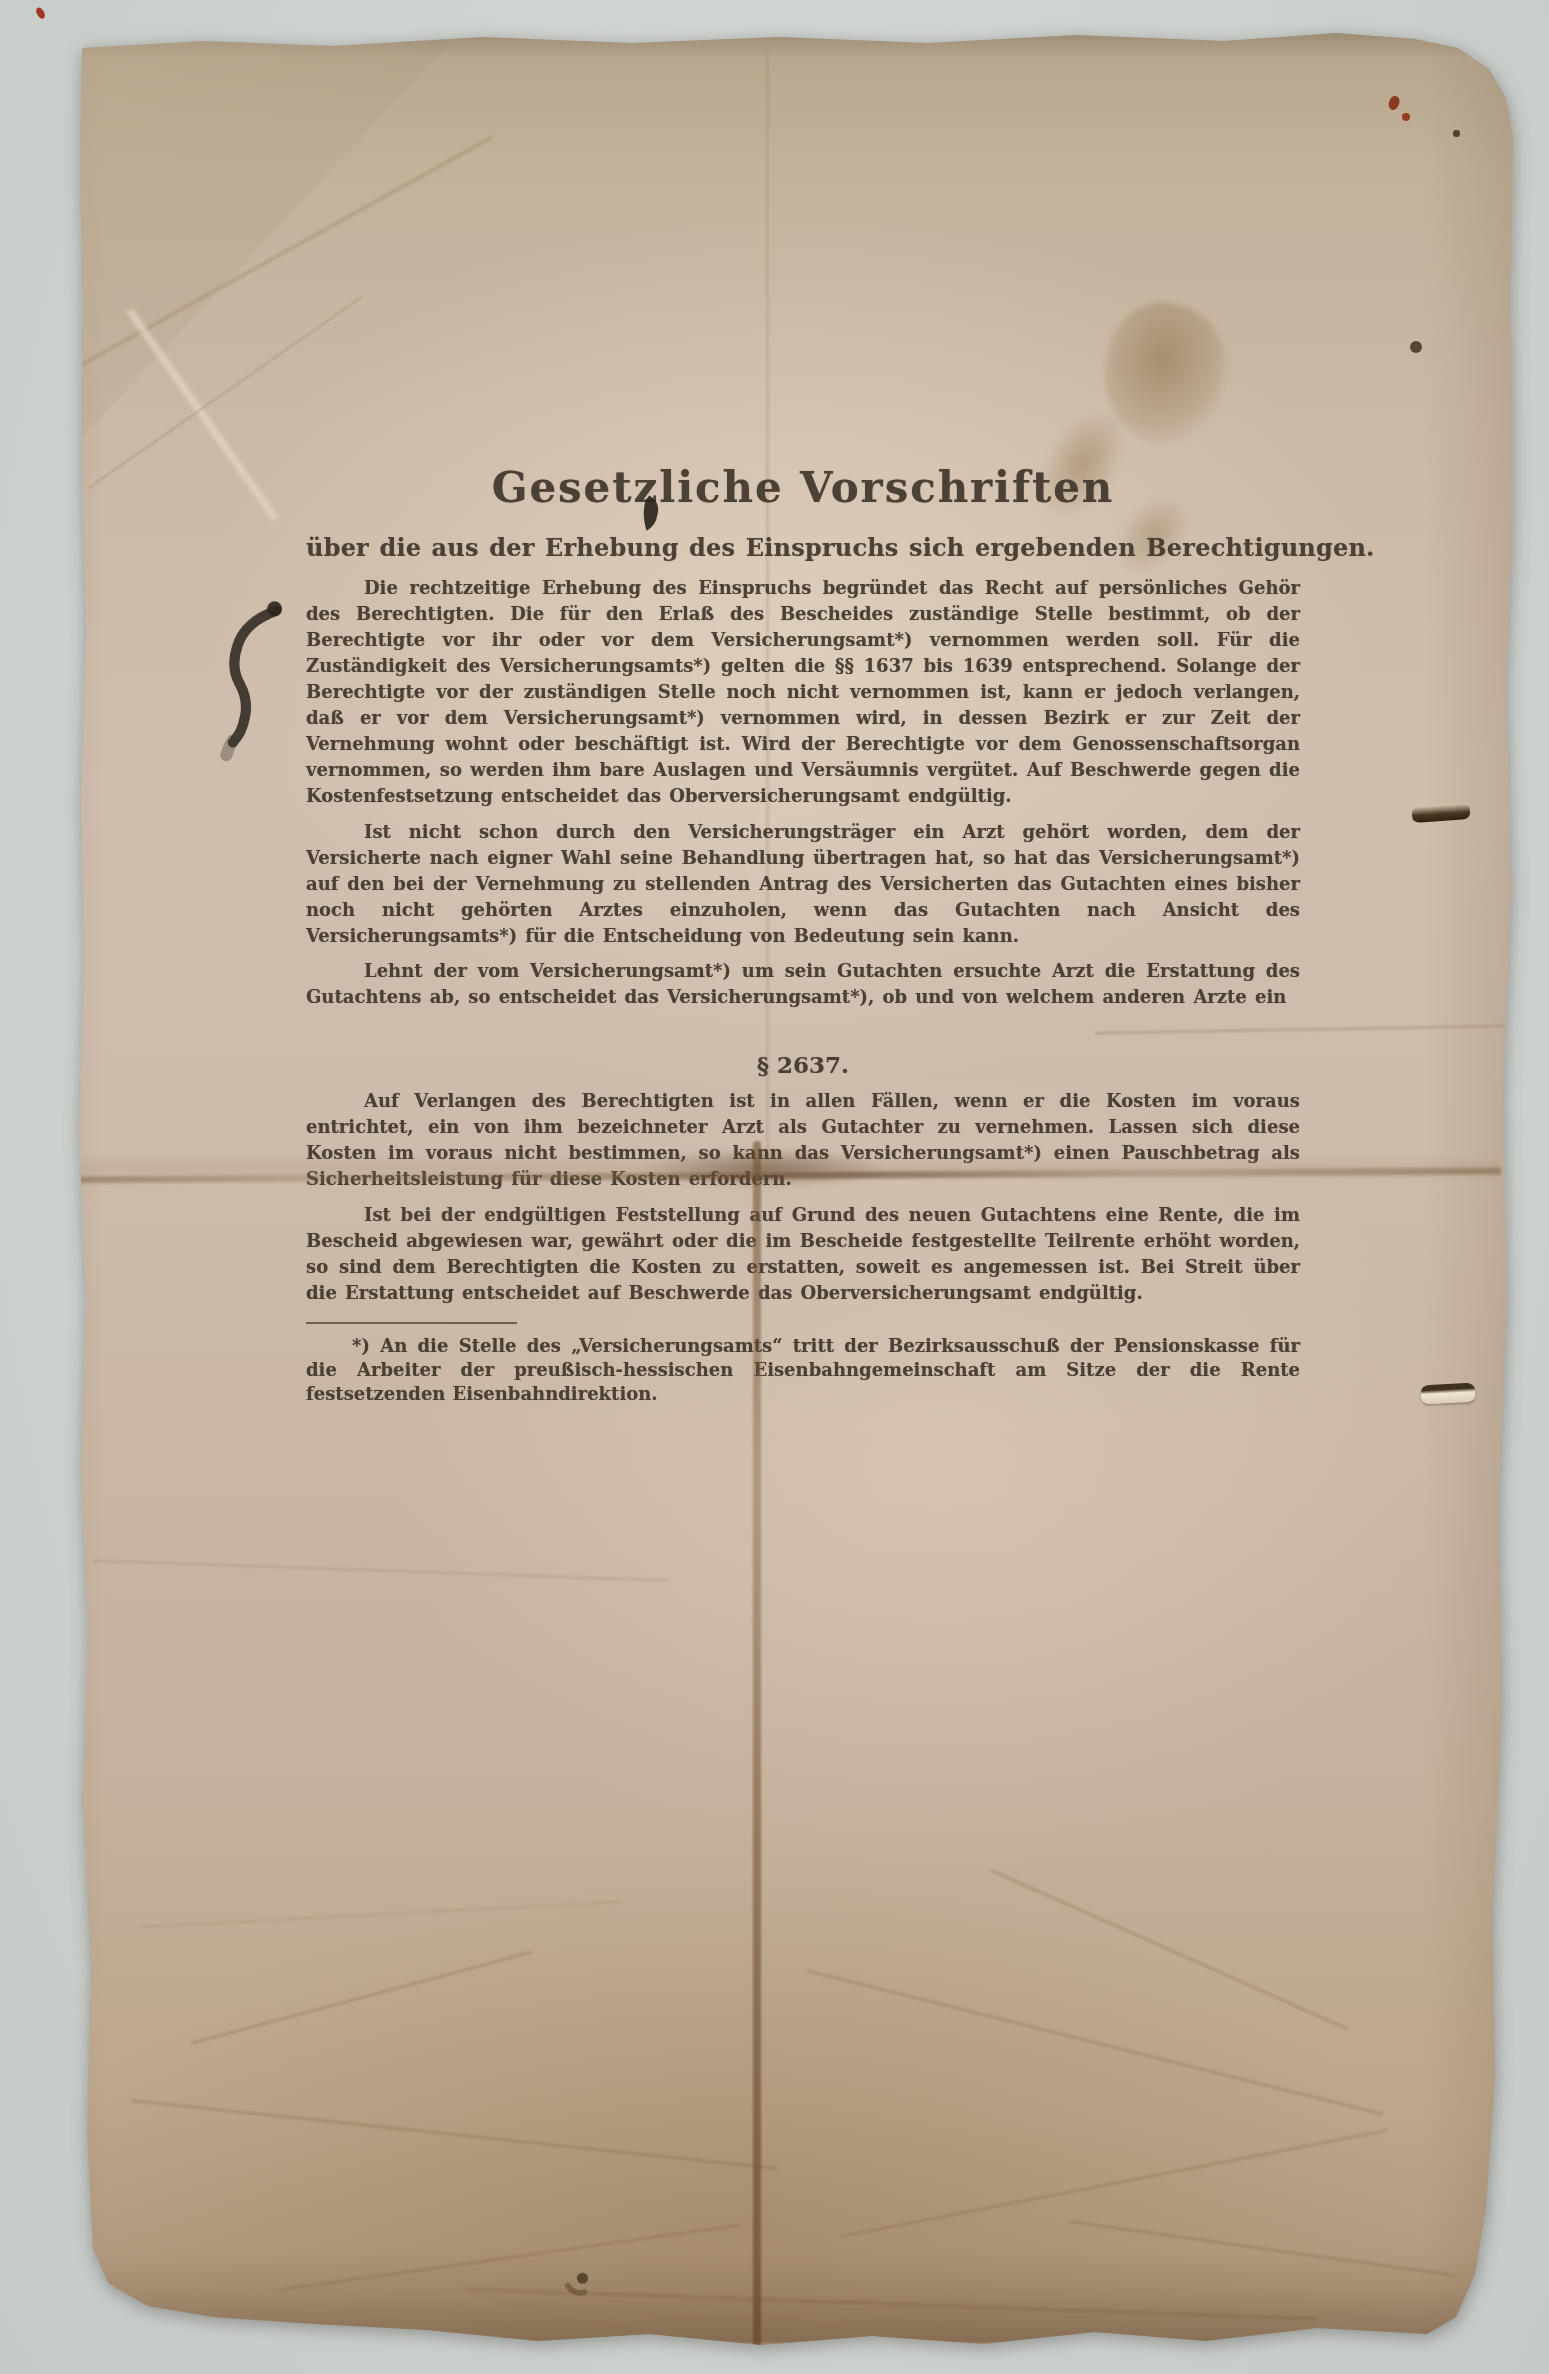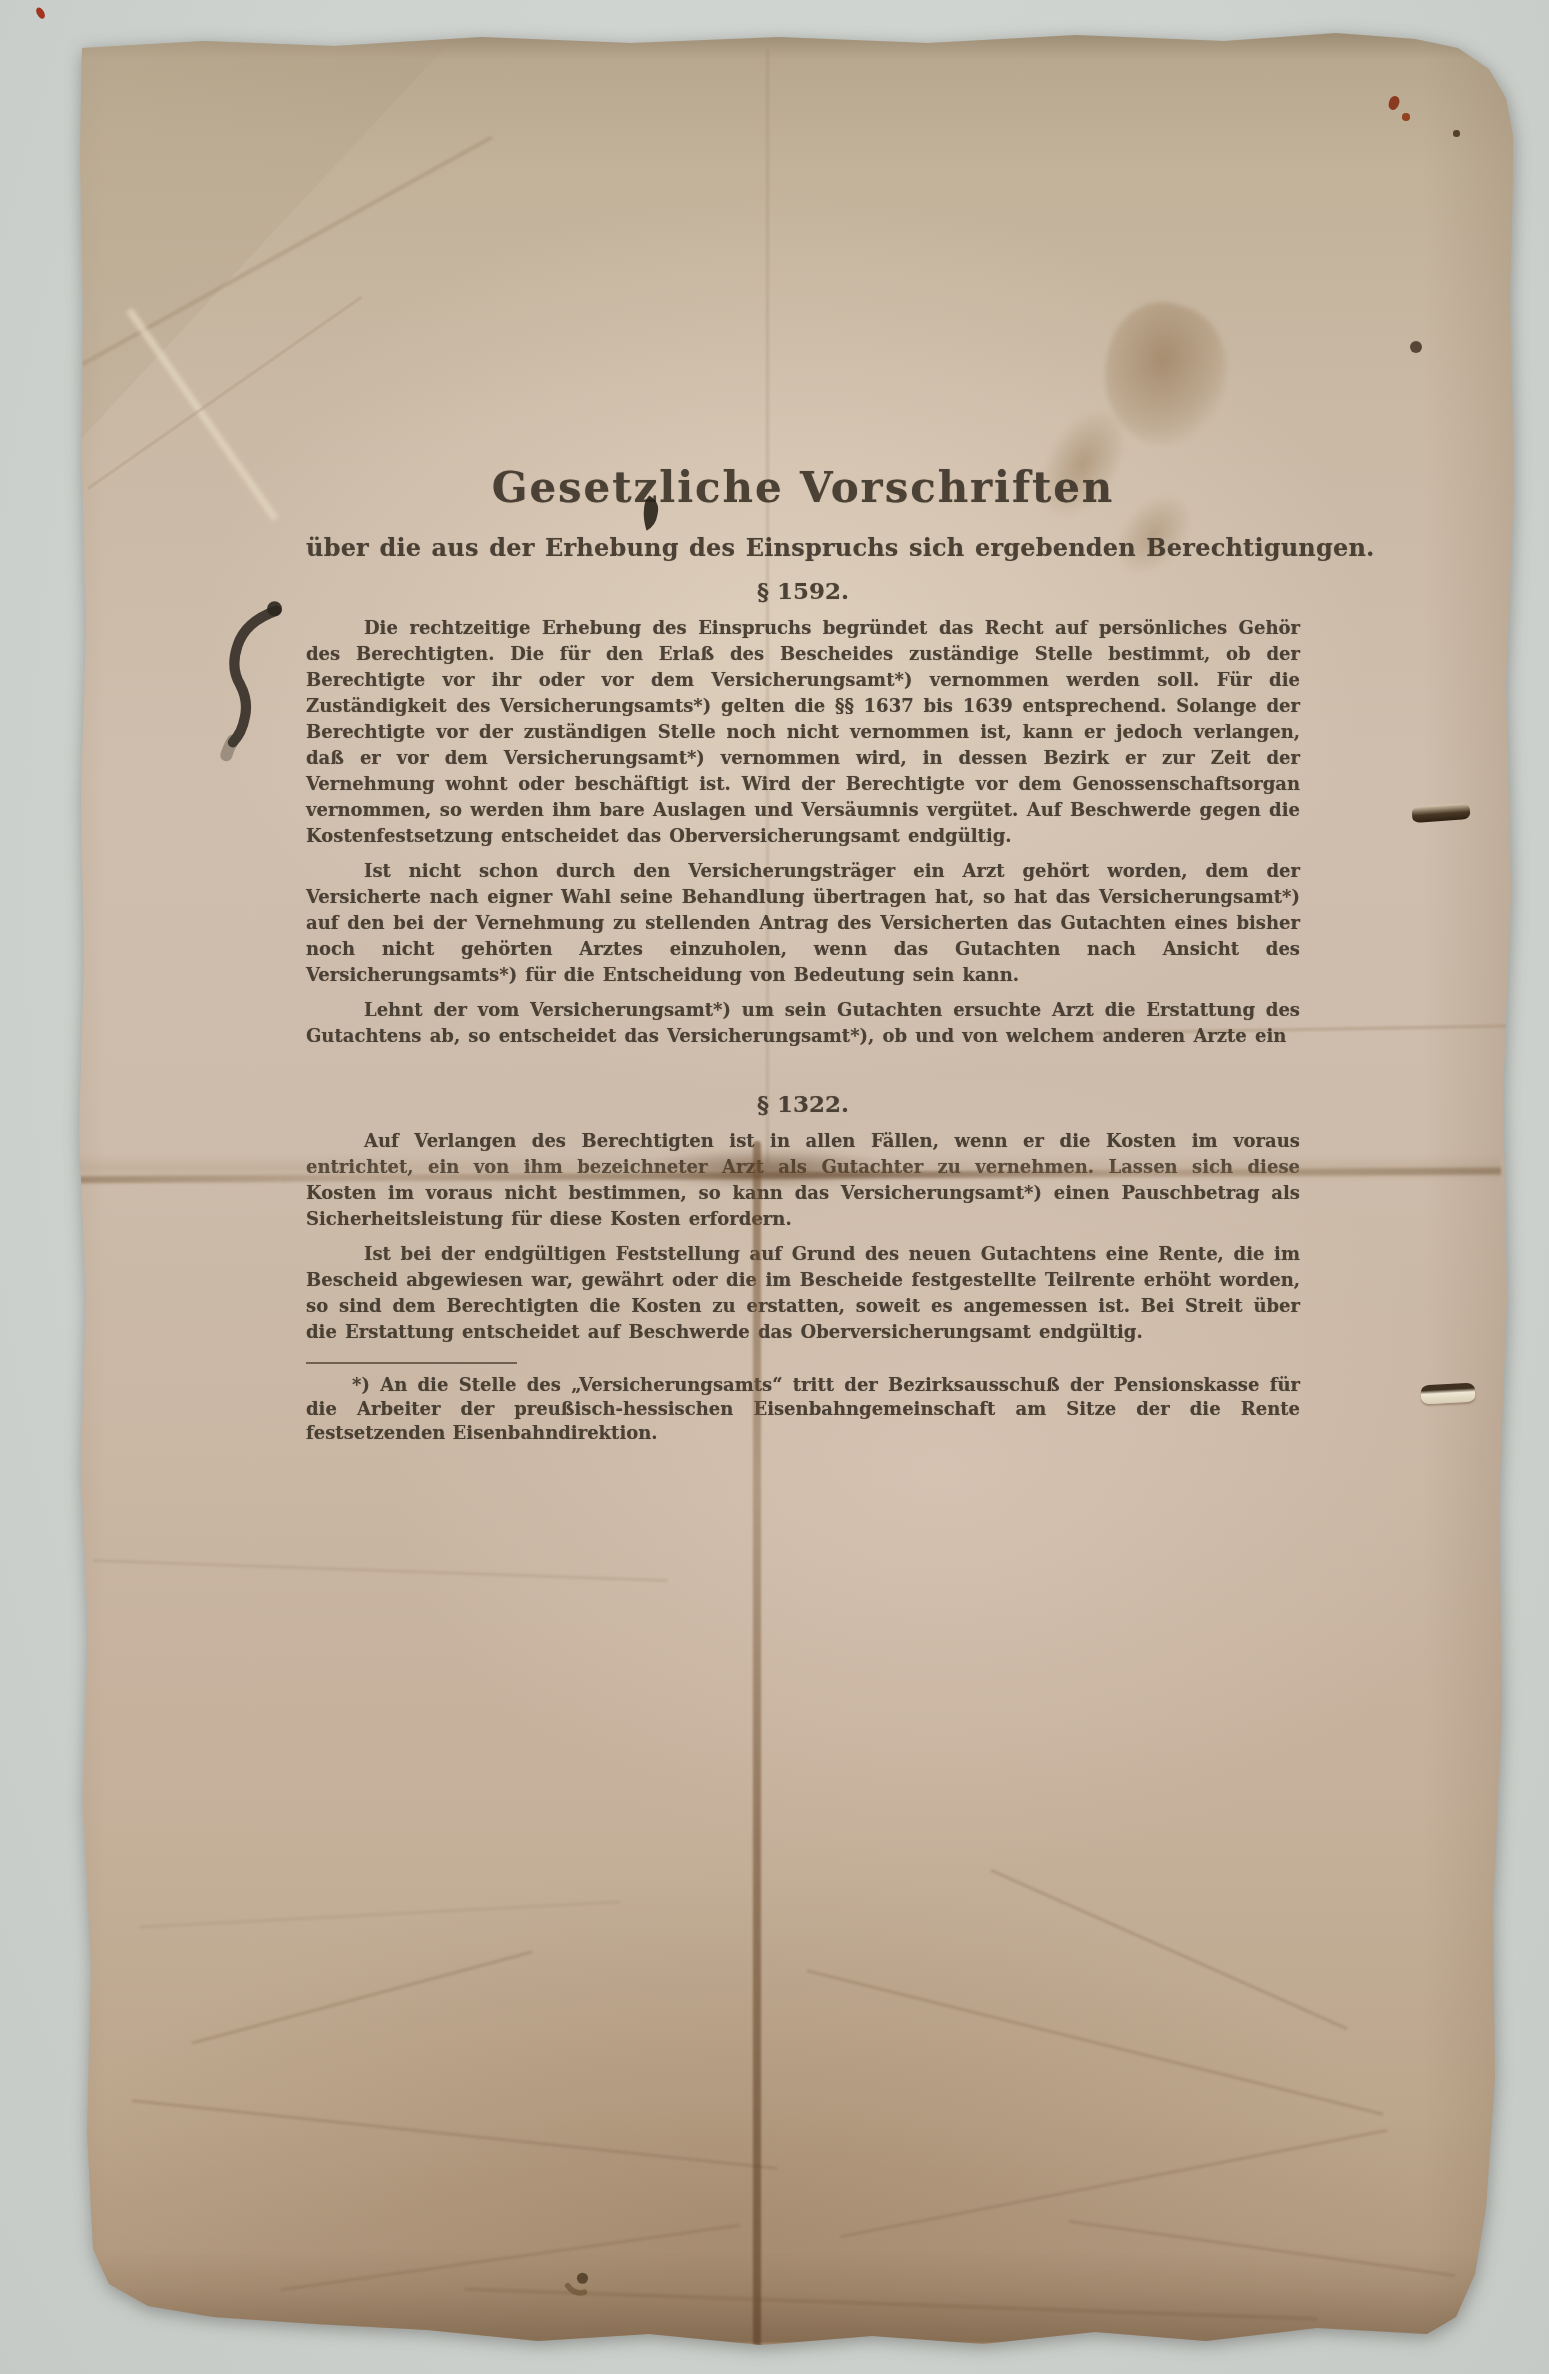--- a/index.html
+++ b/index.html
@@ -106,27 +106,26 @@
       <div class="overlay stain stain-low"></div>
       <div class="overlay stain-dot"></div>
       <div class="overlay speck r1"></div>
       <div class="overlay speck r2"></div>
       <div class="overlay speck r4"></div>
 
       <div class="text-block">
         <div class="doc-title">Gesetzliche Vorschriften</div>
         <div class="doc-subtitle">über die aus der Erhebung des Einspruchs sich ergebenden Berechtigungen.</div>
 
-        <div class="sec-h">§ 1592.</div>
         <p>Die rechtzeitige Erhebung des Einspruchs begründet das Recht auf persönliches Gehör des Berechtigten. Die für den Erlaß des Bescheides zuständige Stelle bestimmt, ob der Berechtigte vor ihr oder vor dem Versicherungsamt*) vernommen werden soll. Für die Zuständigkeit des Versicherungsamts*) gelten die §§ 1637 bis 1639 entsprechend. Solange der Berechtigte vor der zuständigen Stelle noch nicht vernommen ist, kann er jedoch verlangen, daß er vor dem Versicherungsamt*) vernommen wird, in dessen Bezirk er zur Zeit der Vernehmung wohnt oder beschäftigt ist. Wird der Berechtigte vor dem Genossenschaftsorgan vernommen, so werden ihm bare Auslagen und Versäumnis vergütet. Auf Beschwerde gegen die Kostenfestsetzung entscheidet das Oberversicherungsamt endgültig.</p>
 
         <p>Ist nicht schon durch den Versicherungsträger ein Arzt gehört worden, dem der Versicherte nach eigner Wahl seine Behandlung übertragen hat, so hat das Versicherungsamt*) auf den bei der Vernehmung zu stellenden Antrag des Versicherten das Gutachten eines bisher noch nicht gehörten Arztes einzuholen, wenn das Gutachten nach Ansicht des Versicherungsamts*) für die Entscheidung von Bedeutung sein kann.</p>
         <p style="margin-bottom:0">Lehnt der vom Versicherungsamt*) um sein Gutachten ersuchte Arzt die Erstattung des Gutachtens ab, so entscheidet das Versicherungsamt*), ob und von welchem anderen Arzte ein</p>
 
-        <div class="sec-h far">§ 1322.</div>
+        <div class="sec-h far">§ 2637.</div>
         <p>Auf Verlangen des Berechtigten ist in allen Fällen, wenn er die Kosten im voraus entrichtet, ein von ihm bezeichneter Arzt als Gutachter zu vernehmen. Lassen sich diese Kosten im voraus nicht bestimmen, so kann das Versicherungsamt*) einen Pauschbetrag als Sicherheitsleistung für diese Kosten erfordern.</p>
         <p>Ist bei der endgültigen Feststellung auf Grund des neuen Gutachtens eine Rente, die im Bescheid abgewiesen war, gewährt oder die im Bescheide festgestellte Teilrente erhöht worden, so sind dem Berechtigten die Kosten zu erstatten, soweit es angemessen ist. Bei Streit über die Erstattung entscheidet auf Beschwerde das Oberversicherungsamt endgültig.</p>
 
         <hr class="foot-rule">
         <p class="footnote">*) An die Stelle des „Versicherungsamts“ tritt der Bezirksausschuß der Pensionskasse für die Arbeiter der preußisch-hessischen Eisenbahngemeinschaft am Sitze der die Rente festsetzenden Eisenbahndirektion.</p>
       </div>
 
       <div class="overlay hfold-soft"></div>
       <div class="overlay hfold-main"></div>
       <div class="overlay fold-knot"></div>

